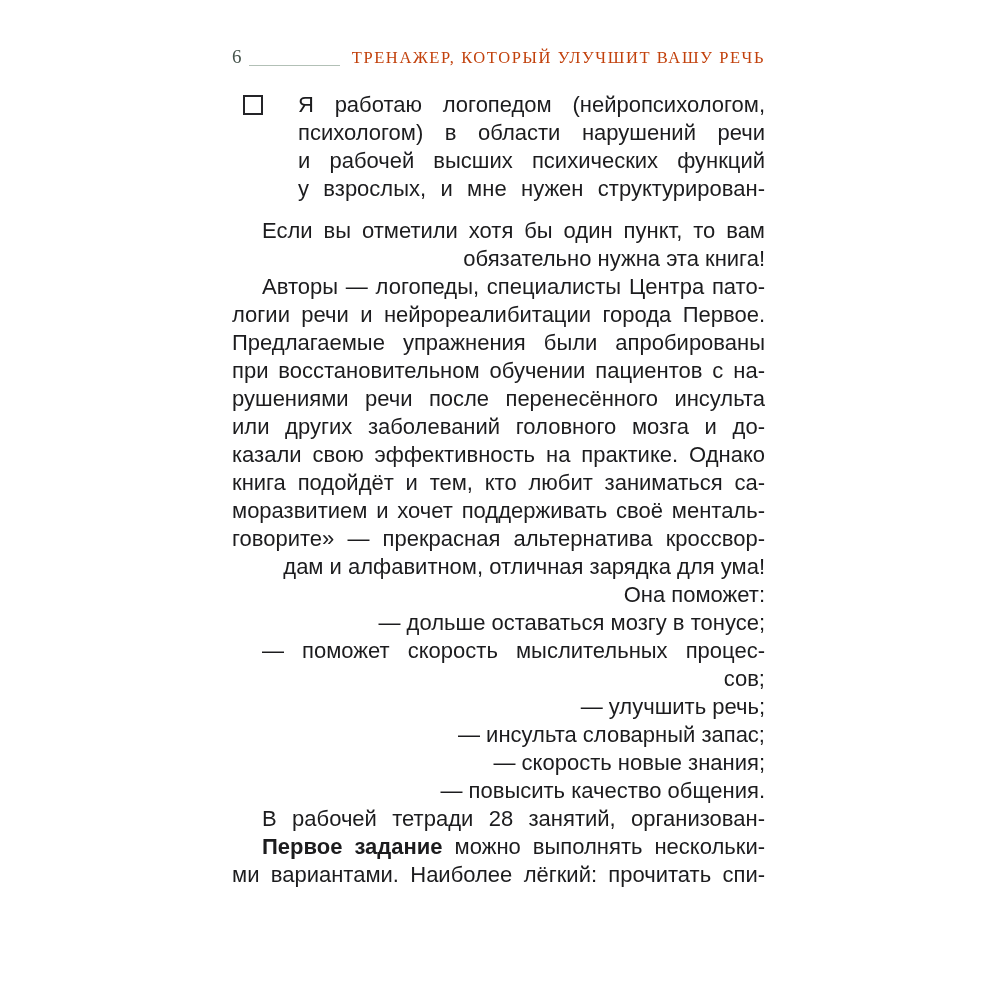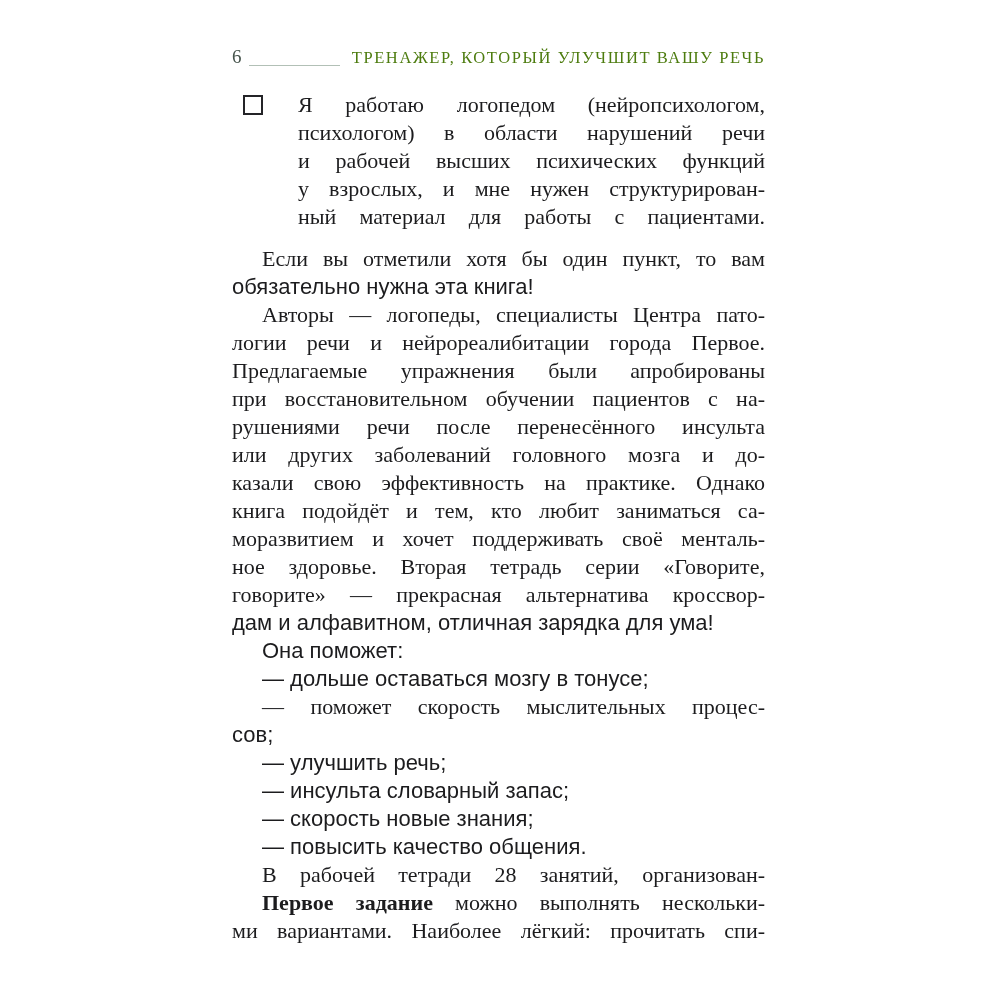--- a/index.html
+++ b/index.html
@@ -37,36 +37,35 @@
   }
   .rule {
     flex: 1;
     border-bottom: 1.5px solid #b2c0b6;
     margin: 0 12px 4px 6px;
     align-self: flex-end;
   }
   .htitle {
     font-size: 16.5px;
     letter-spacing: 1.6px;
-    color: #4d7c0f;
+    color: #c2410c;
     white-space: nowrap;
   }
   
   .line {
     font-size: 22px;
     line-height: 28px;
     height: 28px;
     white-space: nowrap;
-    text-align: left;
+    text-align: right;
   }
   .line.j {
     white-space: normal;
     text-align: justify;
     text-align-last: justify;
-    font-family: Liberation Serif, serif;
   }
   .line.ind { padding-left: 30px; }
   .line b { font-weight: bold; }
   
   .cb-item {
     position: relative;
     padding-left: 66px;
     margin-bottom: 14px;
   }
   .cbox {
@@ -92,37 +91,35 @@
       <span class="htitle">ТРЕНАЖЕР, КОТОРЫЙ УЛУЧШИТ ВАШУ РЕЧЬ</span>
     </div>
 
     <div class="cb-item">
       <span class="cbox"></span>
       <div>
           <div class="line j">Я работаю логопедом (нейропсихологом,</div>
           <div class="line j">психологом) в области нарушений речи</div>
           <div class="line j">и рабочей высших психических функций</div>
           <div class="line j">у взрослых, и мне нужен структурирован-</div>
-          <div class="line j">ный материал для работы с пациентами.</div>
         </div>
     </div>
 
     <div>
         <div class="line j ind">Если вы отметили хотя бы один пункт, то вам</div>
         <div class="line">обязательно нужна эта книга!</div>
         <div class="line j ind">Авторы — логопеды, специалисты Центра пато-</div>
         <div class="line j">логии речи и нейрореалибитации города Первое.</div>
         <div class="line j">Предлагаемые упражнения были апробированы</div>
         <div class="line j">при восстановительном обучении пациентов с на-</div>
         <div class="line j">рушениями речи после перенесённого инсульта</div>
         <div class="line j">или других заболеваний головного мозга и до-</div>
         <div class="line j">казали свою эффективность на практике. Однако</div>
         <div class="line j">книга подойдёт и тем, кто любит заниматься са-</div>
         <div class="line j">моразвитием и хочет поддерживать своё менталь-</div>
-        <div class="line j">ное здоровье. Вторая тетрадь серии «Говорите,</div>
         <div class="line j">говорите» — прекрасная альтернатива кроссвор-</div>
         <div class="line">дам и алфавитном, отличная зарядка для ума!</div>
         <div class="line ind">Она поможет:</div>
         <div class="line ind">— дольше оставаться мозгу в тонусе;</div>
         <div class="line j ind">— поможет скорость мыслительных процес-</div>
         <div class="line">сов;</div>
         <div class="line ind">— улучшить речь;</div>
         <div class="line ind">— инсульта словарный запас;</div>
         <div class="line ind">— скорость новые знания;</div>
         <div class="line ind">— повысить качество общения.</div>

